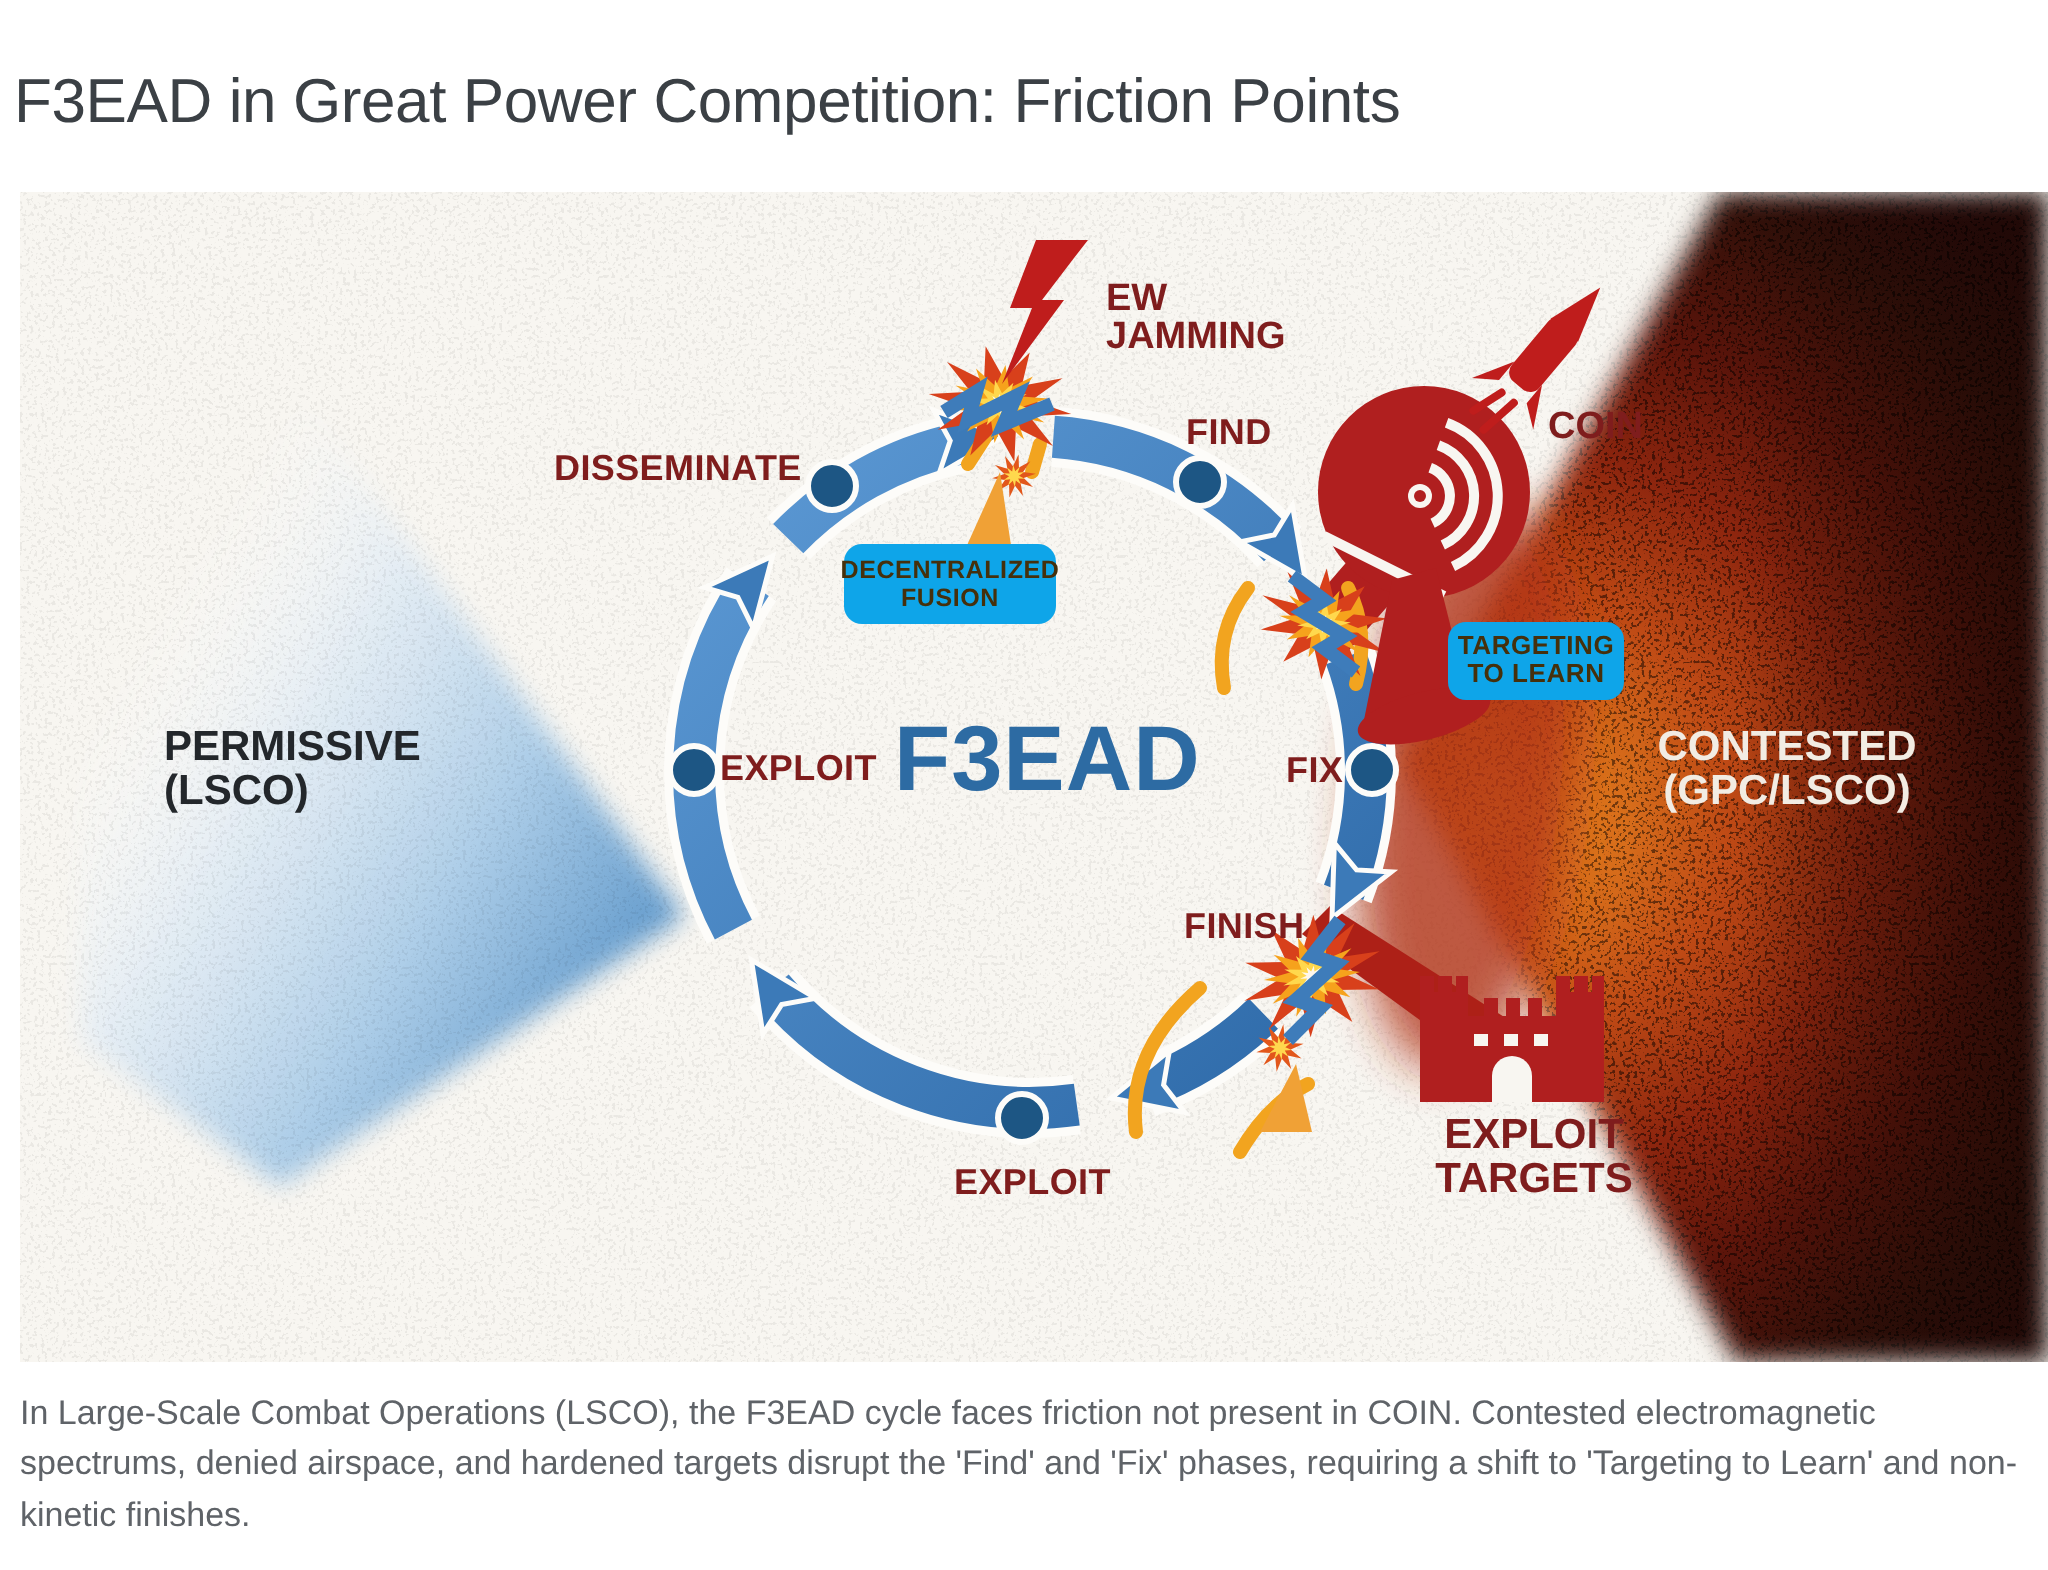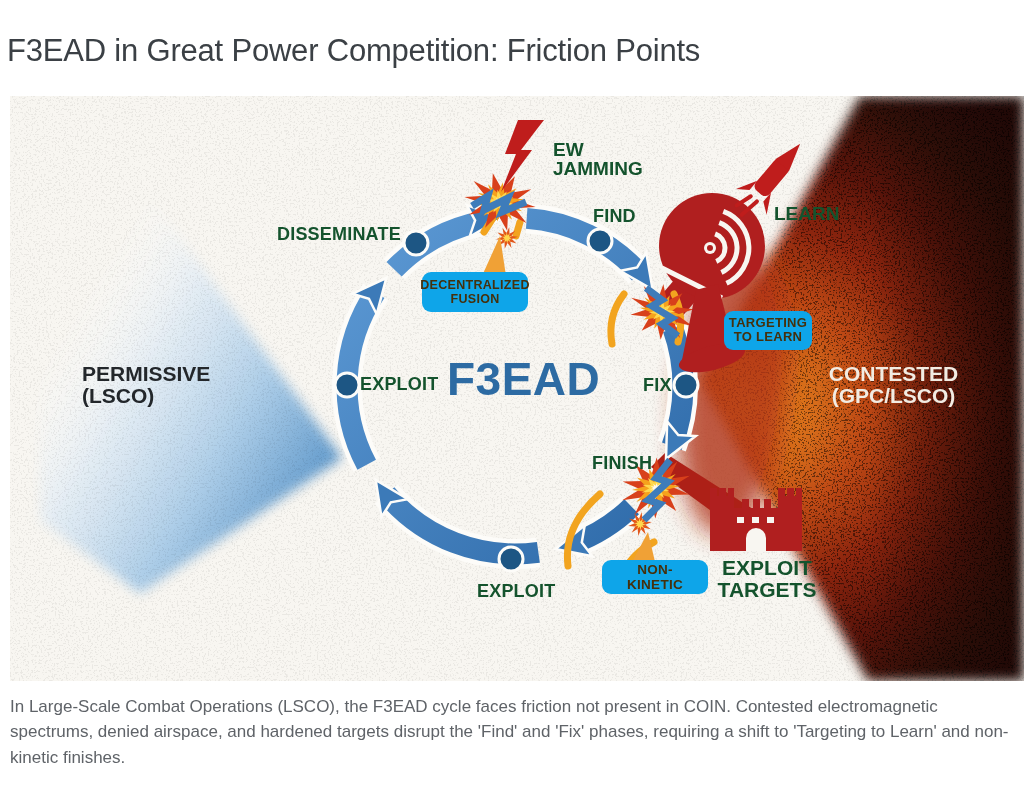--- a/index.html
+++ b/index.html
@@ -1,20 +1,20 @@
 <!DOCTYPE html>
 <html><head>
 <meta charset="utf-8">
 <style>
   html,body{margin:0;padding:0;background:#ffffff;}
   body{width:1024px;height:785px;font-family:"Liberation Sans","DejaVu Sans",sans-serif;overflow:hidden;}
   .page-title{margin:33px 0 1px 7px;font-size:31px;font-weight:500;color:#3b4045;letter-spacing:-0.2px;line-height:1.15;}
   .fig{position:relative;width:1014px;height:585px;margin:27px 0 0 10px;background:#f8f6f1;overflow:hidden;}
   .fig svg{position:absolute;left:0;top:0;}
-  .lbl{position:absolute;z-index:3;font-weight:bold;color:#14532d;white-space:nowrap;}
+  .lbl{position:absolute;z-index:3;font-weight:bold;color:#7f1d1d;white-space:nowrap;}
   .phase{font-size:18px;letter-spacing:0.2px;}
   .threat{font-size:19px;line-height:19px;}
   .center-label{position:absolute;z-index:3;left:437px;top:256px;width:132px;text-align:center;font-size:46px;font-weight:bold;color:#2d6ba3;letter-spacing:0.5px;}
   .env{font-size:21px;line-height:22px;}
   .env span,.threat span{display:block;}
   .env.right{color:#f2ece3;text-align:center;}
   .env.left{color:#23272b;}
   .callout{position:absolute;z-index:3;background:#0ea5e9;border-radius:9px;color:#45300c;font-weight:bold;display:flex;align-items:center;justify-content:center;text-align:center;line-height:1.12;letter-spacing:0.3px;padding:2px 15px;box-sizing:border-box;}
   .caption{margin:13px 10px 0 10px;width:1000px;font-size:17px;line-height:1.52;color:#5f6368;}
 </style>
@@ -228,33 +228,32 @@
   <div class="lbl phase" style="left:467px;top:485px;">EXPLOIT</div>
   <div class="lbl phase" style="left:350px;top:278px;">EXPLOIT</div>
   <div class="lbl phase" style="left:267px;top:128px;">DISSEMINATE</div>
 
   <div class="center-label">F3EAD</div>
 
   <div class="lbl threat" style="left:543px;top:44px;">
     <span>EW</span>
     <span>JAMMING</span>
   </div>
-  <div class="lbl threat" style="left:764px;top:108px;">LEARN</div>
+  <div class="lbl threat" style="left:764px;top:108px;">COIN</div>
   <div class="lbl threat" style="left:696px;top:461px;width:122px;text-align:center;font-size:21px;line-height:22px;">
     <span>EXPLOIT</span>
     <span>TARGETS</span>
   </div>
 
   <div class="lbl env left" style="left:72px;top:267px;">
     <span>PERMISSIVE</span>
     <span>(LSCO)</span>
   </div>
   <div class="lbl env right" style="left:806px;top:267px;width:155px;">
     <span>CONTESTED</span>
     <span>(GPC/LSCO)</span>
   </div>
 
   <div class="callout" style="left:412px;top:176px;width:106px;height:40px;font-size:12.5px;">DECENTRALIZED FUSION</div>
   <div class="callout" style="left:714px;top:215px;width:88px;height:39px;font-size:13px;">TARGETING TO LEARN</div>
-  <div class="callout" style="left:592px;top:464px;width:106px;height:34px;font-size:13.5px;">NON-KINETIC</div>
 </div>
 
 <p class="caption">In Large-Scale Combat Operations (LSCO), the F3EAD cycle faces friction not present in COIN. Contested electromagnetic spectrums, denied airspace, and hardened targets disrupt the 'Find' and 'Fix' phases, requiring a shift to 'Targeting to Learn' and non-kinetic finishes.</p>
 
 </body></html>

